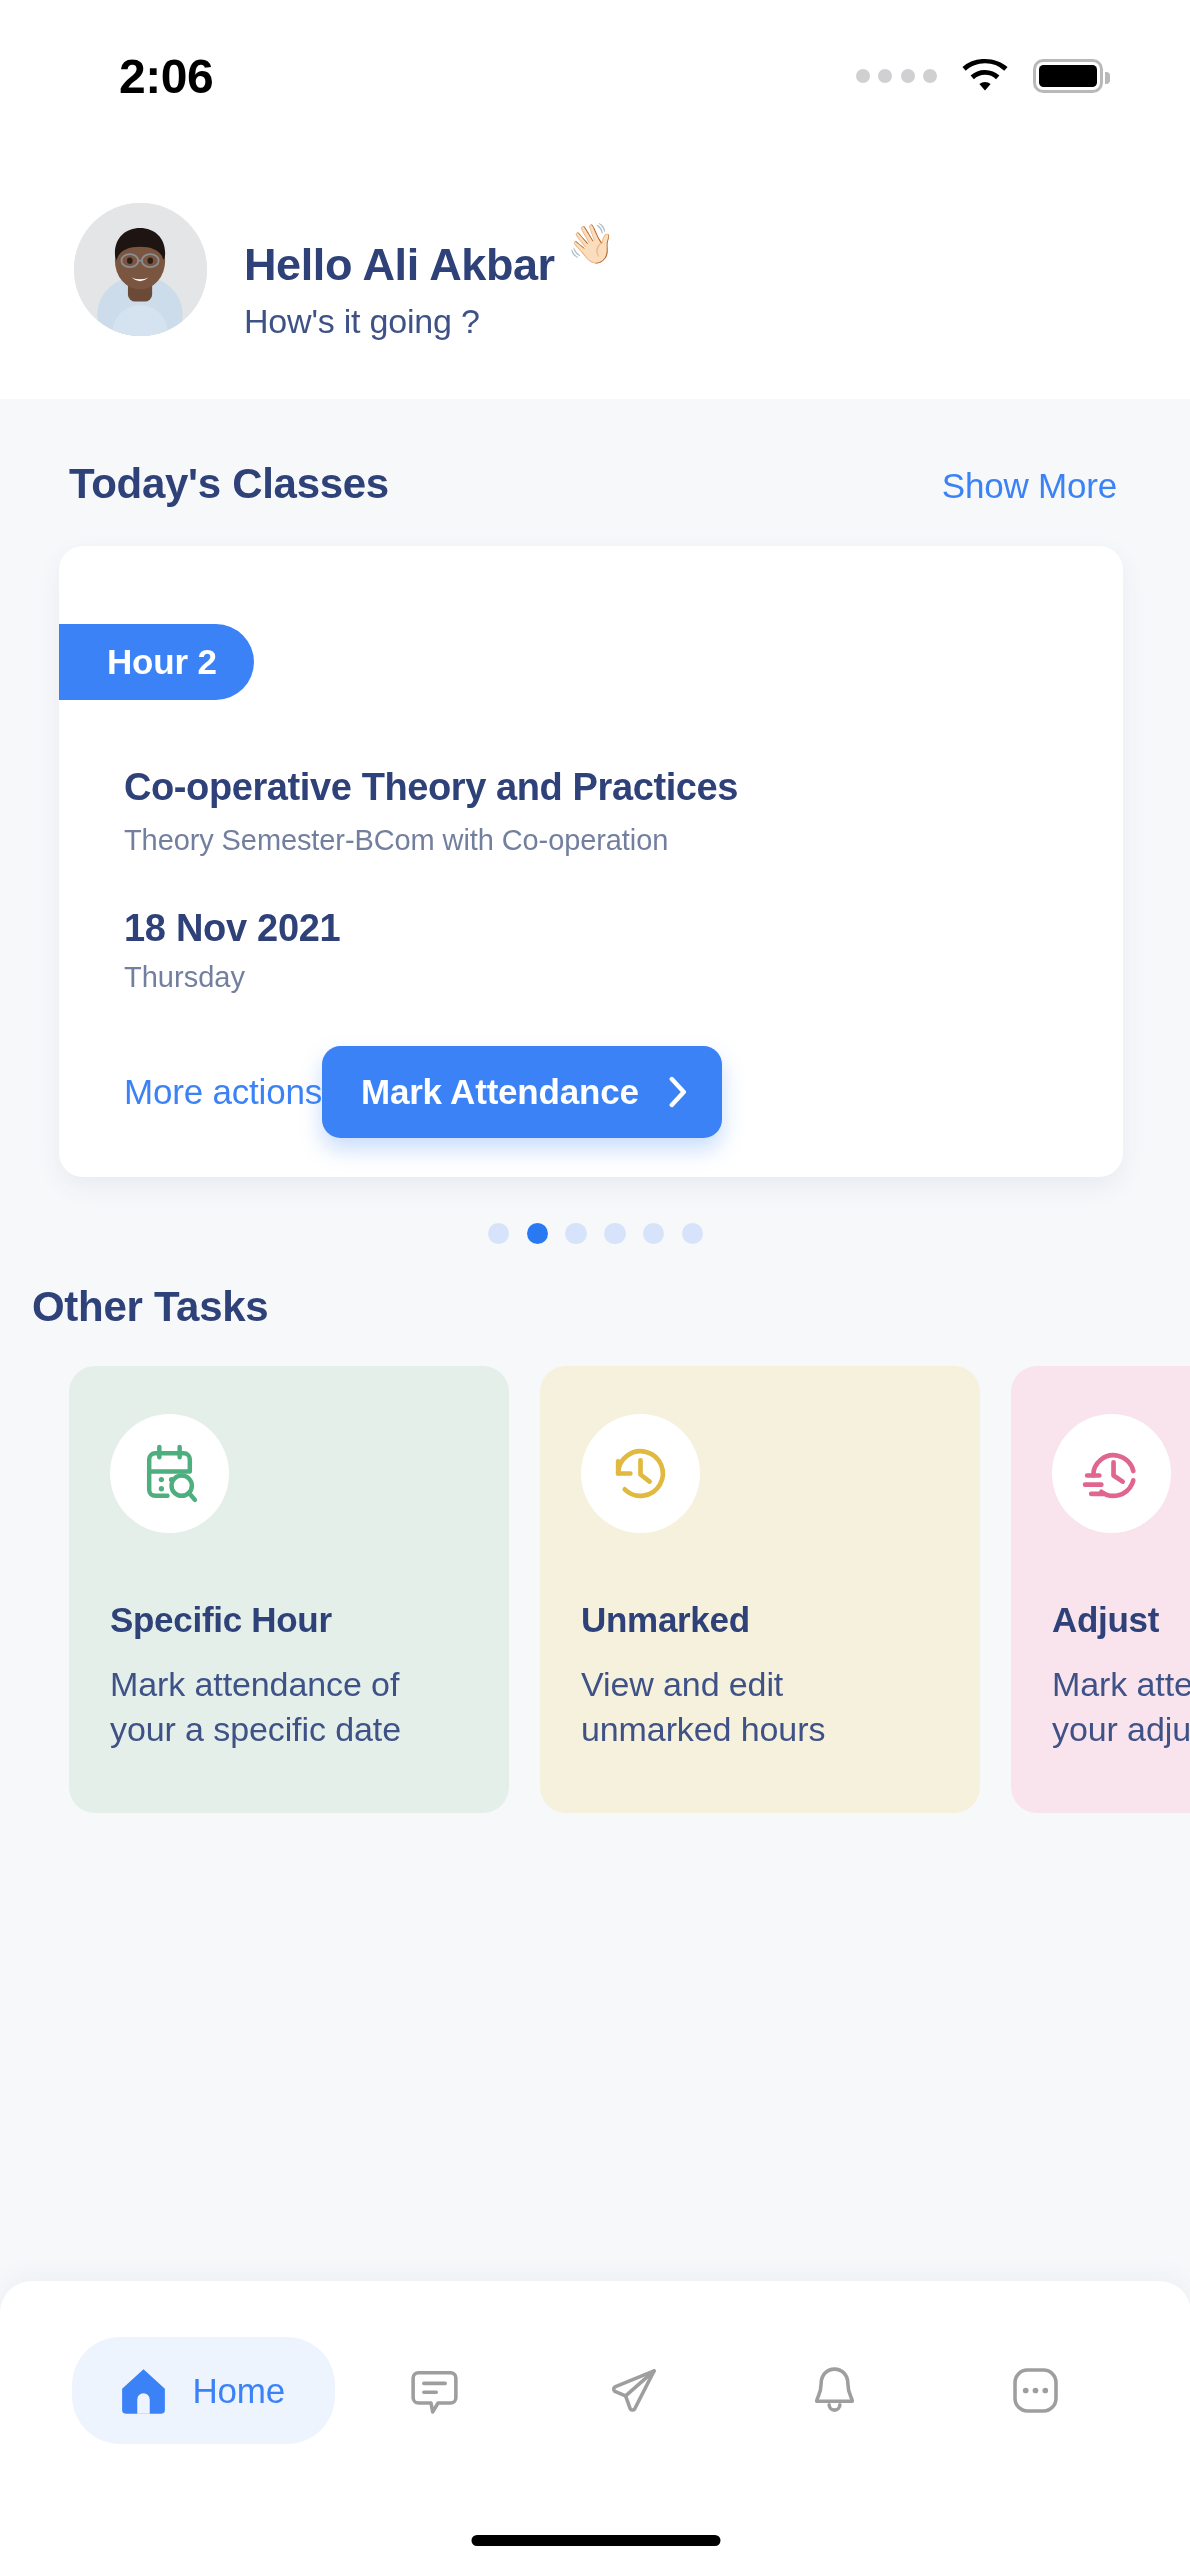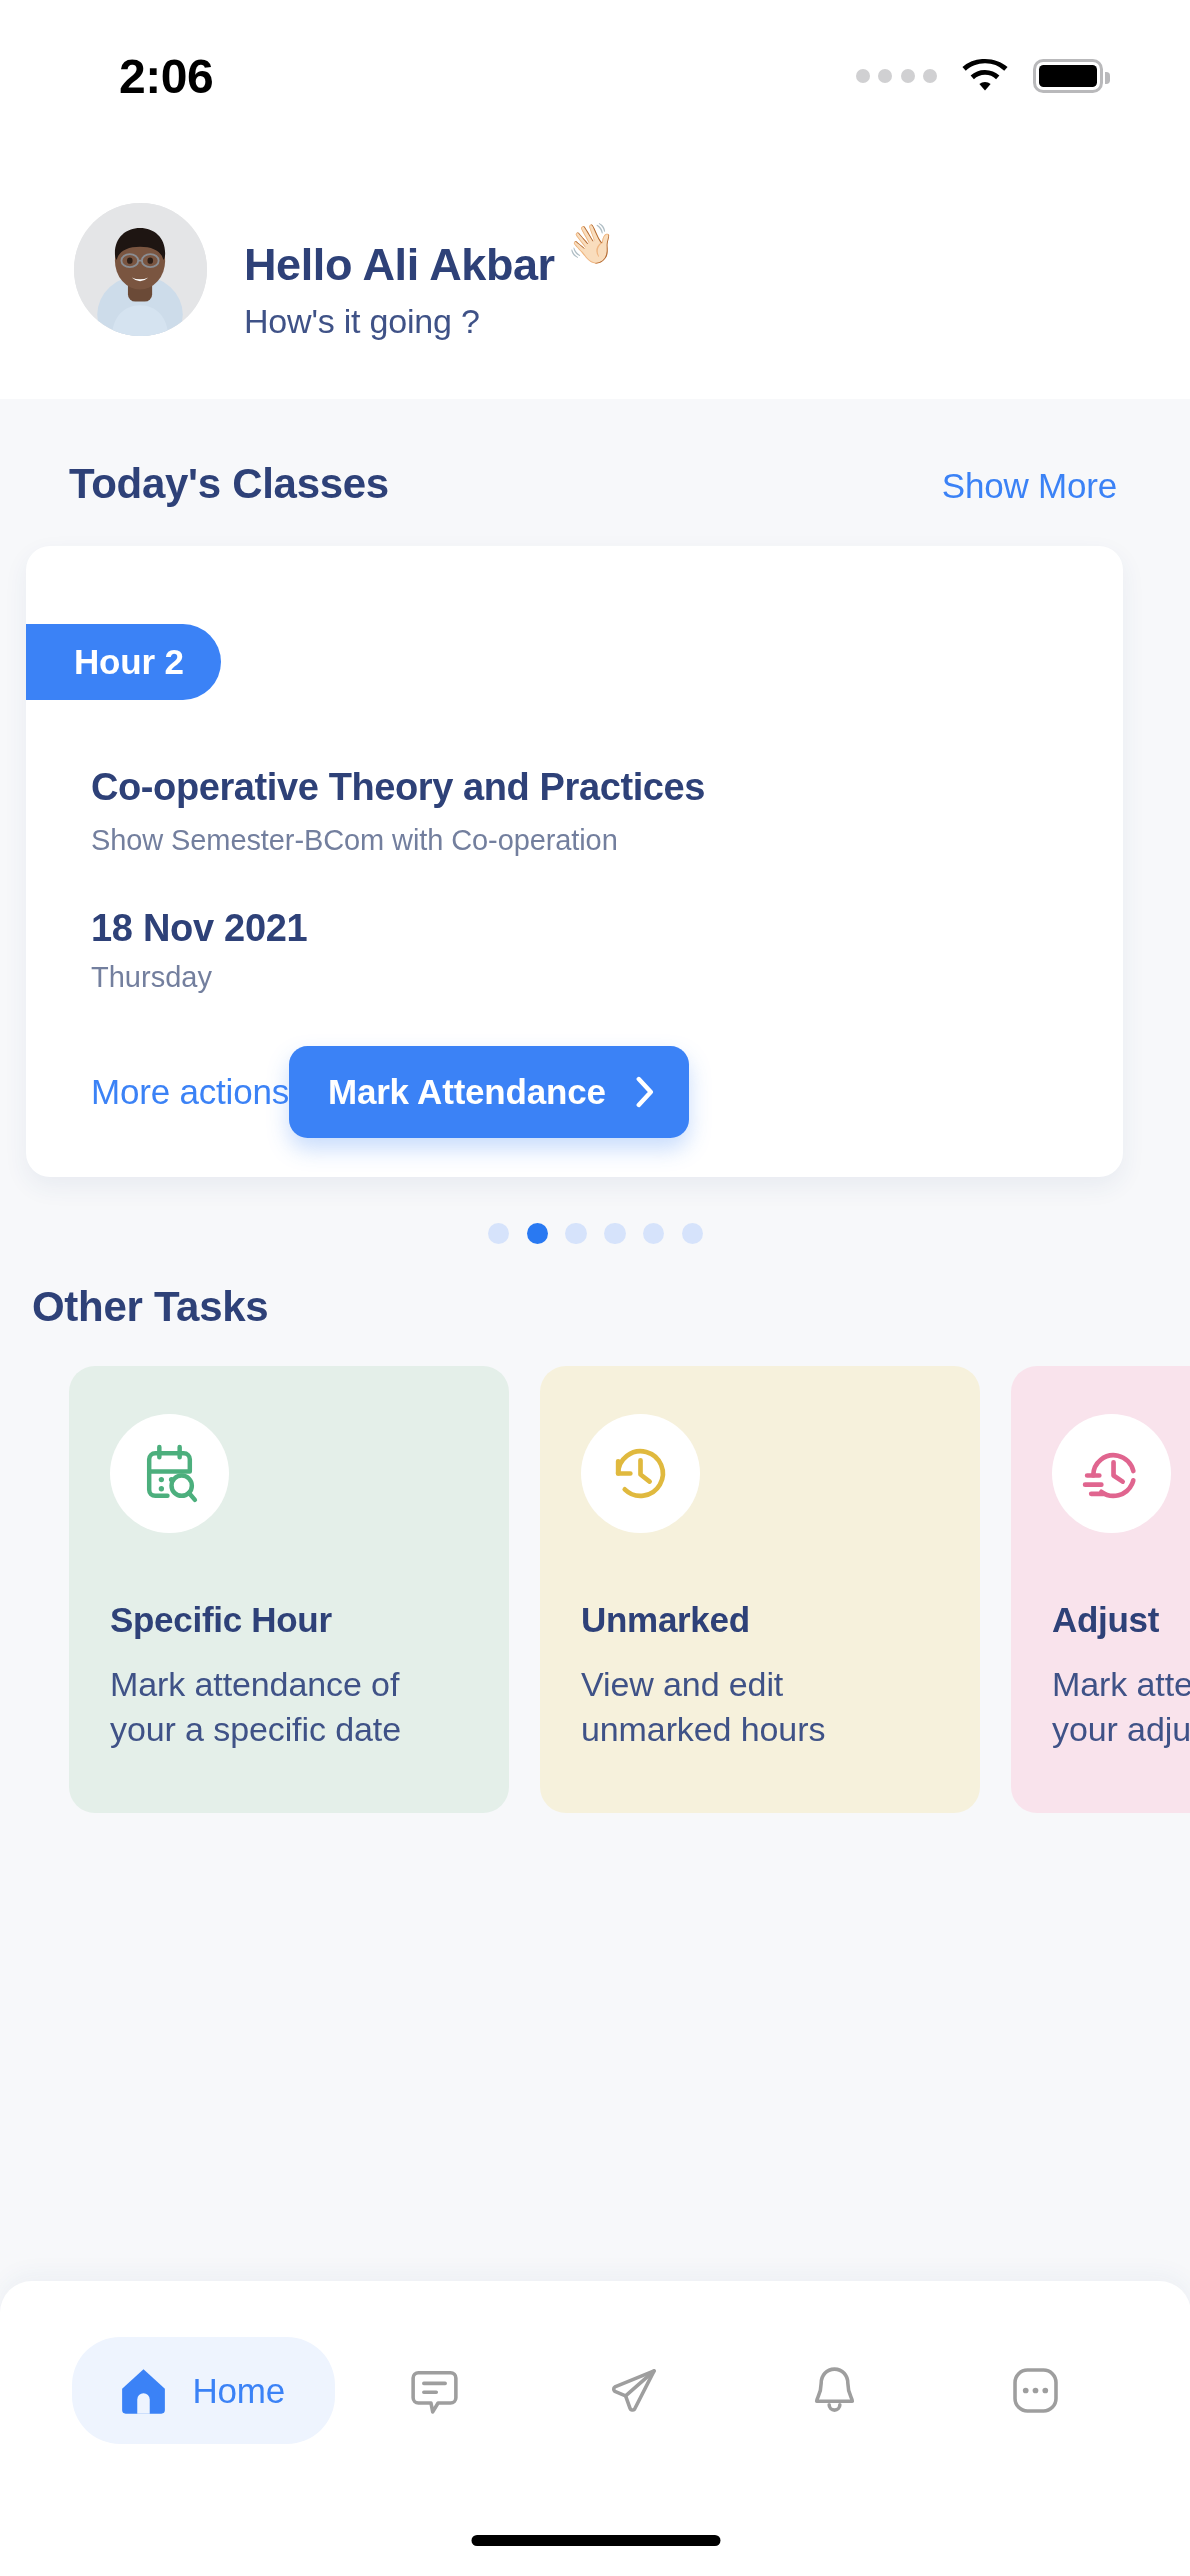--- a/index.html
+++ b/index.html
@@ -148,21 +148,21 @@
   .show-more {
     font-size: 35px;
     font-weight: 500;
     color: #3b82f6;
     letter-spacing: -0.2px;
   }
 
   
   .class-card {
     position: relative;
-    margin: 38px 68px 0 26px;
+    margin: 38px 68px 0 59px;
     background: #ffffff;
     border-radius: 24px;
     box-shadow: 0 9.3px 24px rgba(49, 72, 130, 0.07);
     overflow: hidden;
     height: 631px;
   }
   .hour-badge {
     position: absolute;
     top: 78px; left: 0;
     height: 76px;
@@ -410,21 +410,21 @@
       <div class="section-title">Today's Classes</div>
       <div class="show-more">Show More</div>
     </div>
 
     <div class="class-card">
       <div class="hour-badge">
         <span>Hour 2</span>
       </div>
       <div class="class-body">
         <div class="class-title">Co-operative Theory and Practices</div>
-        <div class="class-sub">Show Semester-BCom with Co-operation</div>
+        <div class="class-sub">Theory Semester-BCom with Co-operation</div>
         <div class="class-date">18 Nov 2021</div>
         <div class="class-day">Thursday</div>
         <div class="class-actions">
           <div class="more-actions">More actions</div>
           <button class="mark-btn">
             <span>Mark Attendance</span>
             <svg class="chev" viewBox="0 0 10 17">
               <path d="M1.5 1.5 8 8.5 1.5 15.5" fill="none" stroke="#fff" stroke-width="2.4" stroke-linecap="round" stroke-linejoin="round"></path>
             </svg>
           </button>

